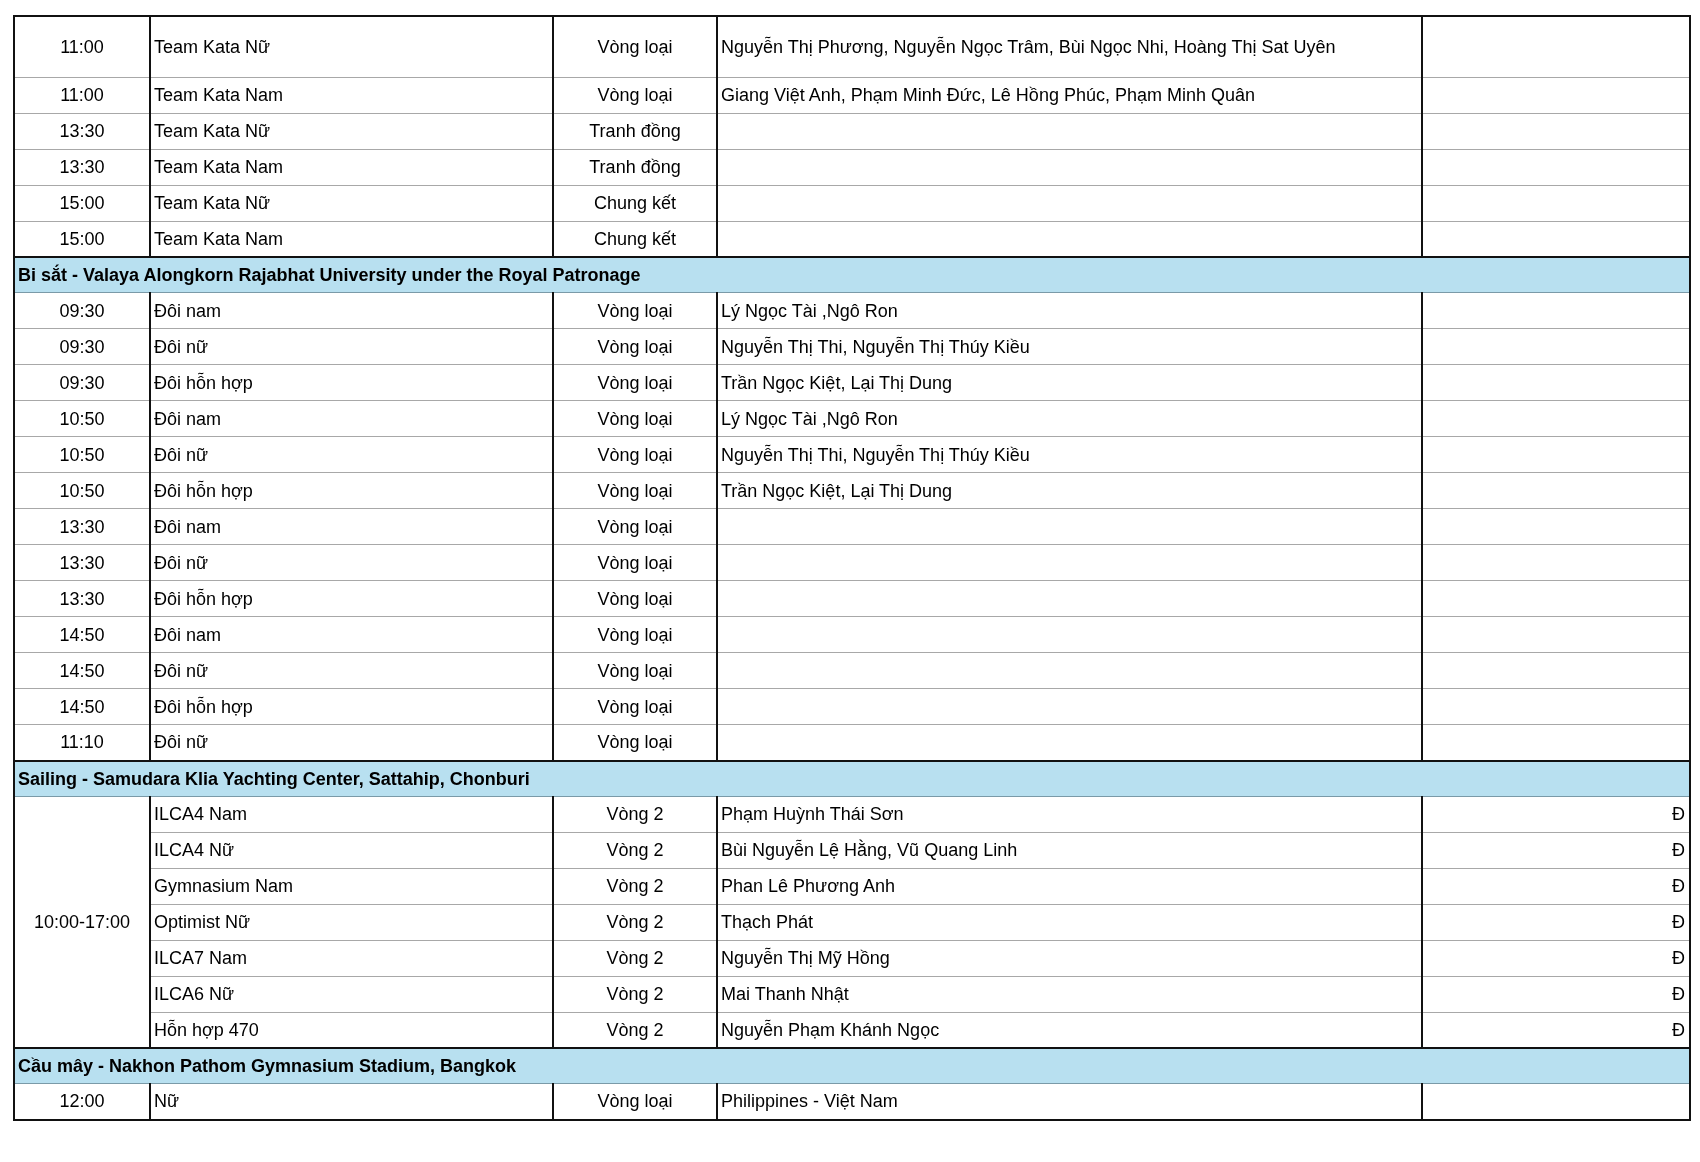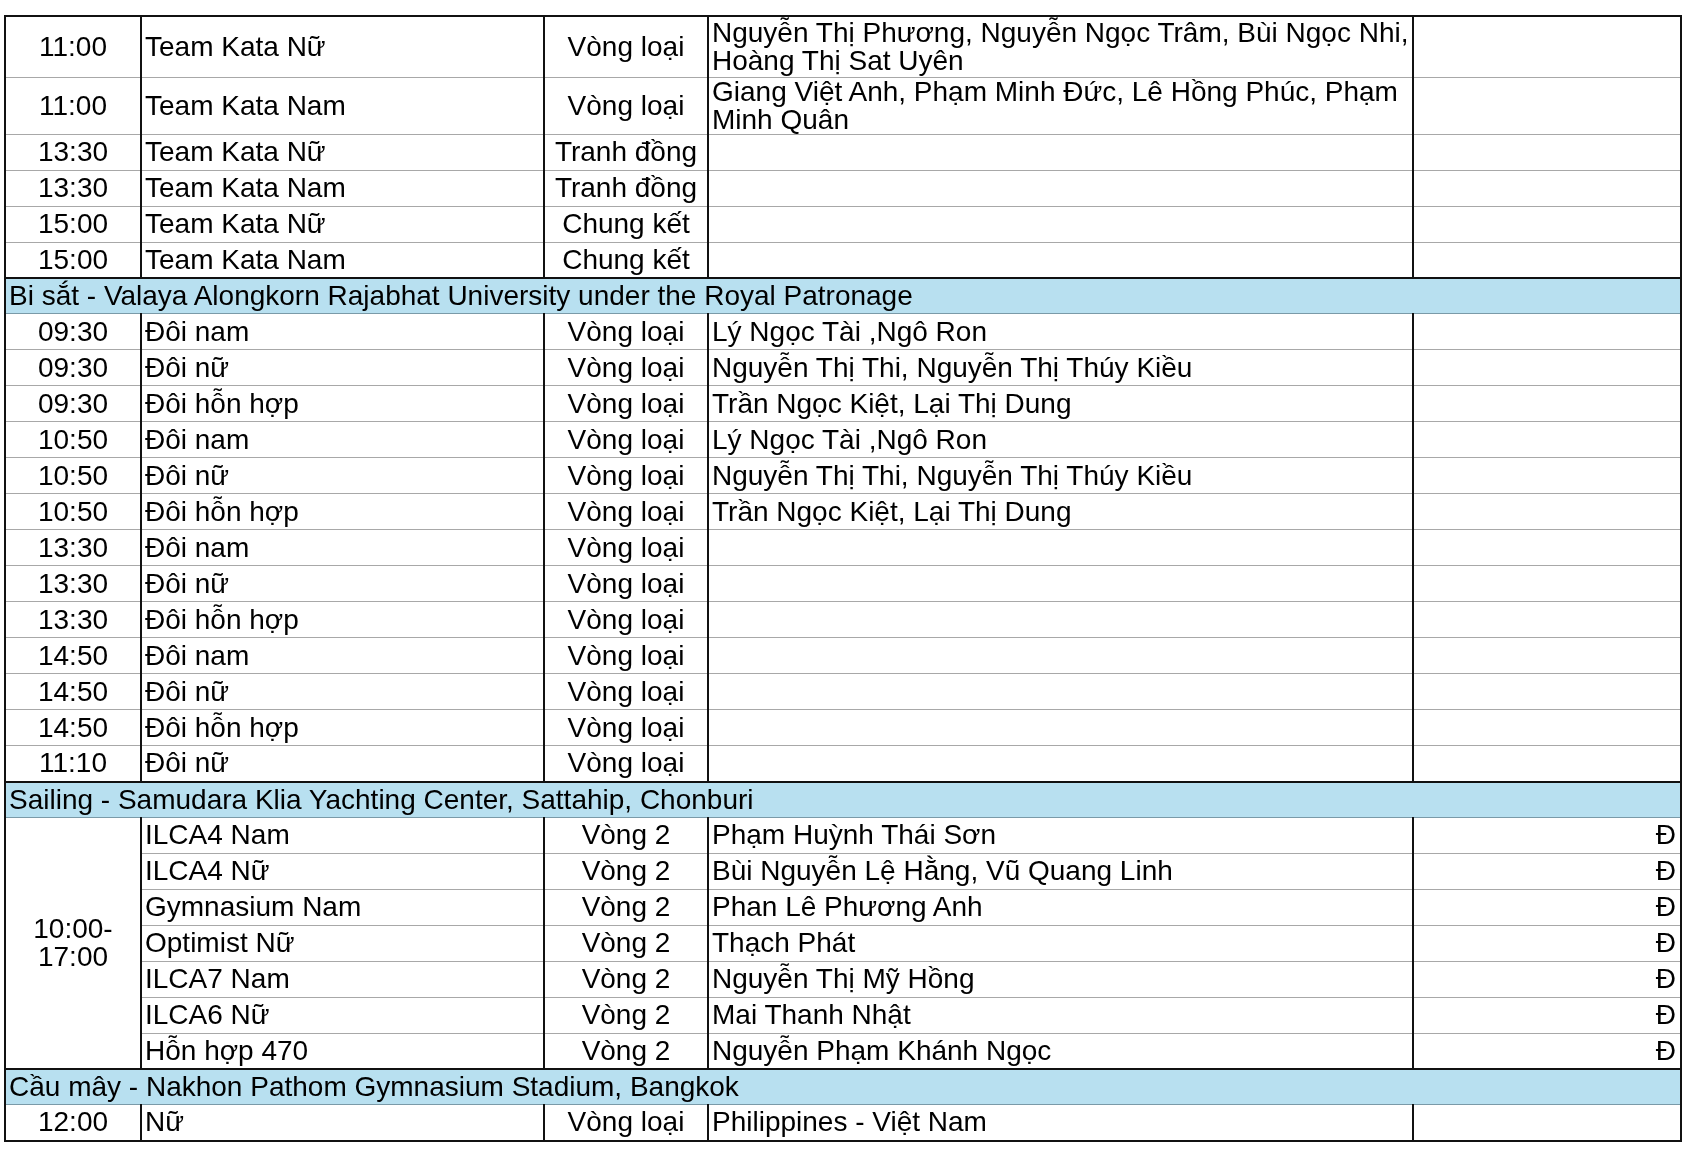--- a/index.html
+++ b/index.html
@@ -1,25 +1,25 @@
 <!DOCTYPE html>
 <html><head>
 <meta charset="utf-8">
 <style>
   html,body{margin:0;padding:0;background:#fff;}
   body{width:1700px;height:1162px;position:relative;overflow:hidden;font-family:"Liberation Sans",sans-serif;color:#000;}
-  table{position:absolute;left:4px;top:15px;width:1676px;border-collapse:collapse;table-layout:fixed;font-size:28px;}
+  table{position:absolute;left:13px;top:15px;width:1676px;border-collapse:collapse;table-layout:fixed;font-size:18px;}
   col.c1{width:136px;} col.c2{width:403px;} col.c3{width:164px;} col.c4{width:705px;} col.c5{width:268px;}
   td{border-left:2px solid #111;border-right:2px solid #111;border-top:1px solid #a8a8a8;border-bottom:1px solid #a8a8a8;padding:0 3px;vertical-align:middle;line-height:28px;}
   tr.r{height:36px;}
   tr.r2{height:61px;}
   td.time{text-align:center;}
   td.round{text-align:center;margin-top:47px;}
   td.note{text-align:right;padding-right:4px;}
-  tr.sec td{background:#b8e0f0;font-weight:normal;border-top:2px solid #111;border-bottom:1px solid #7a9aa8;height:34px;}
+  tr.sec td{background:#b8e0f0;font-weight:bold;border-top:2px solid #111;border-bottom:1px solid #7a9aa8;height:34px;}
   tr.first td{border-top:2px solid #111;}
   tr.last td{border-bottom:2px solid #111;}
 </style>
 </head>
 <body>
 
 <table>
   <colgroup>
       <col class="c1">
       <col class="c2">

